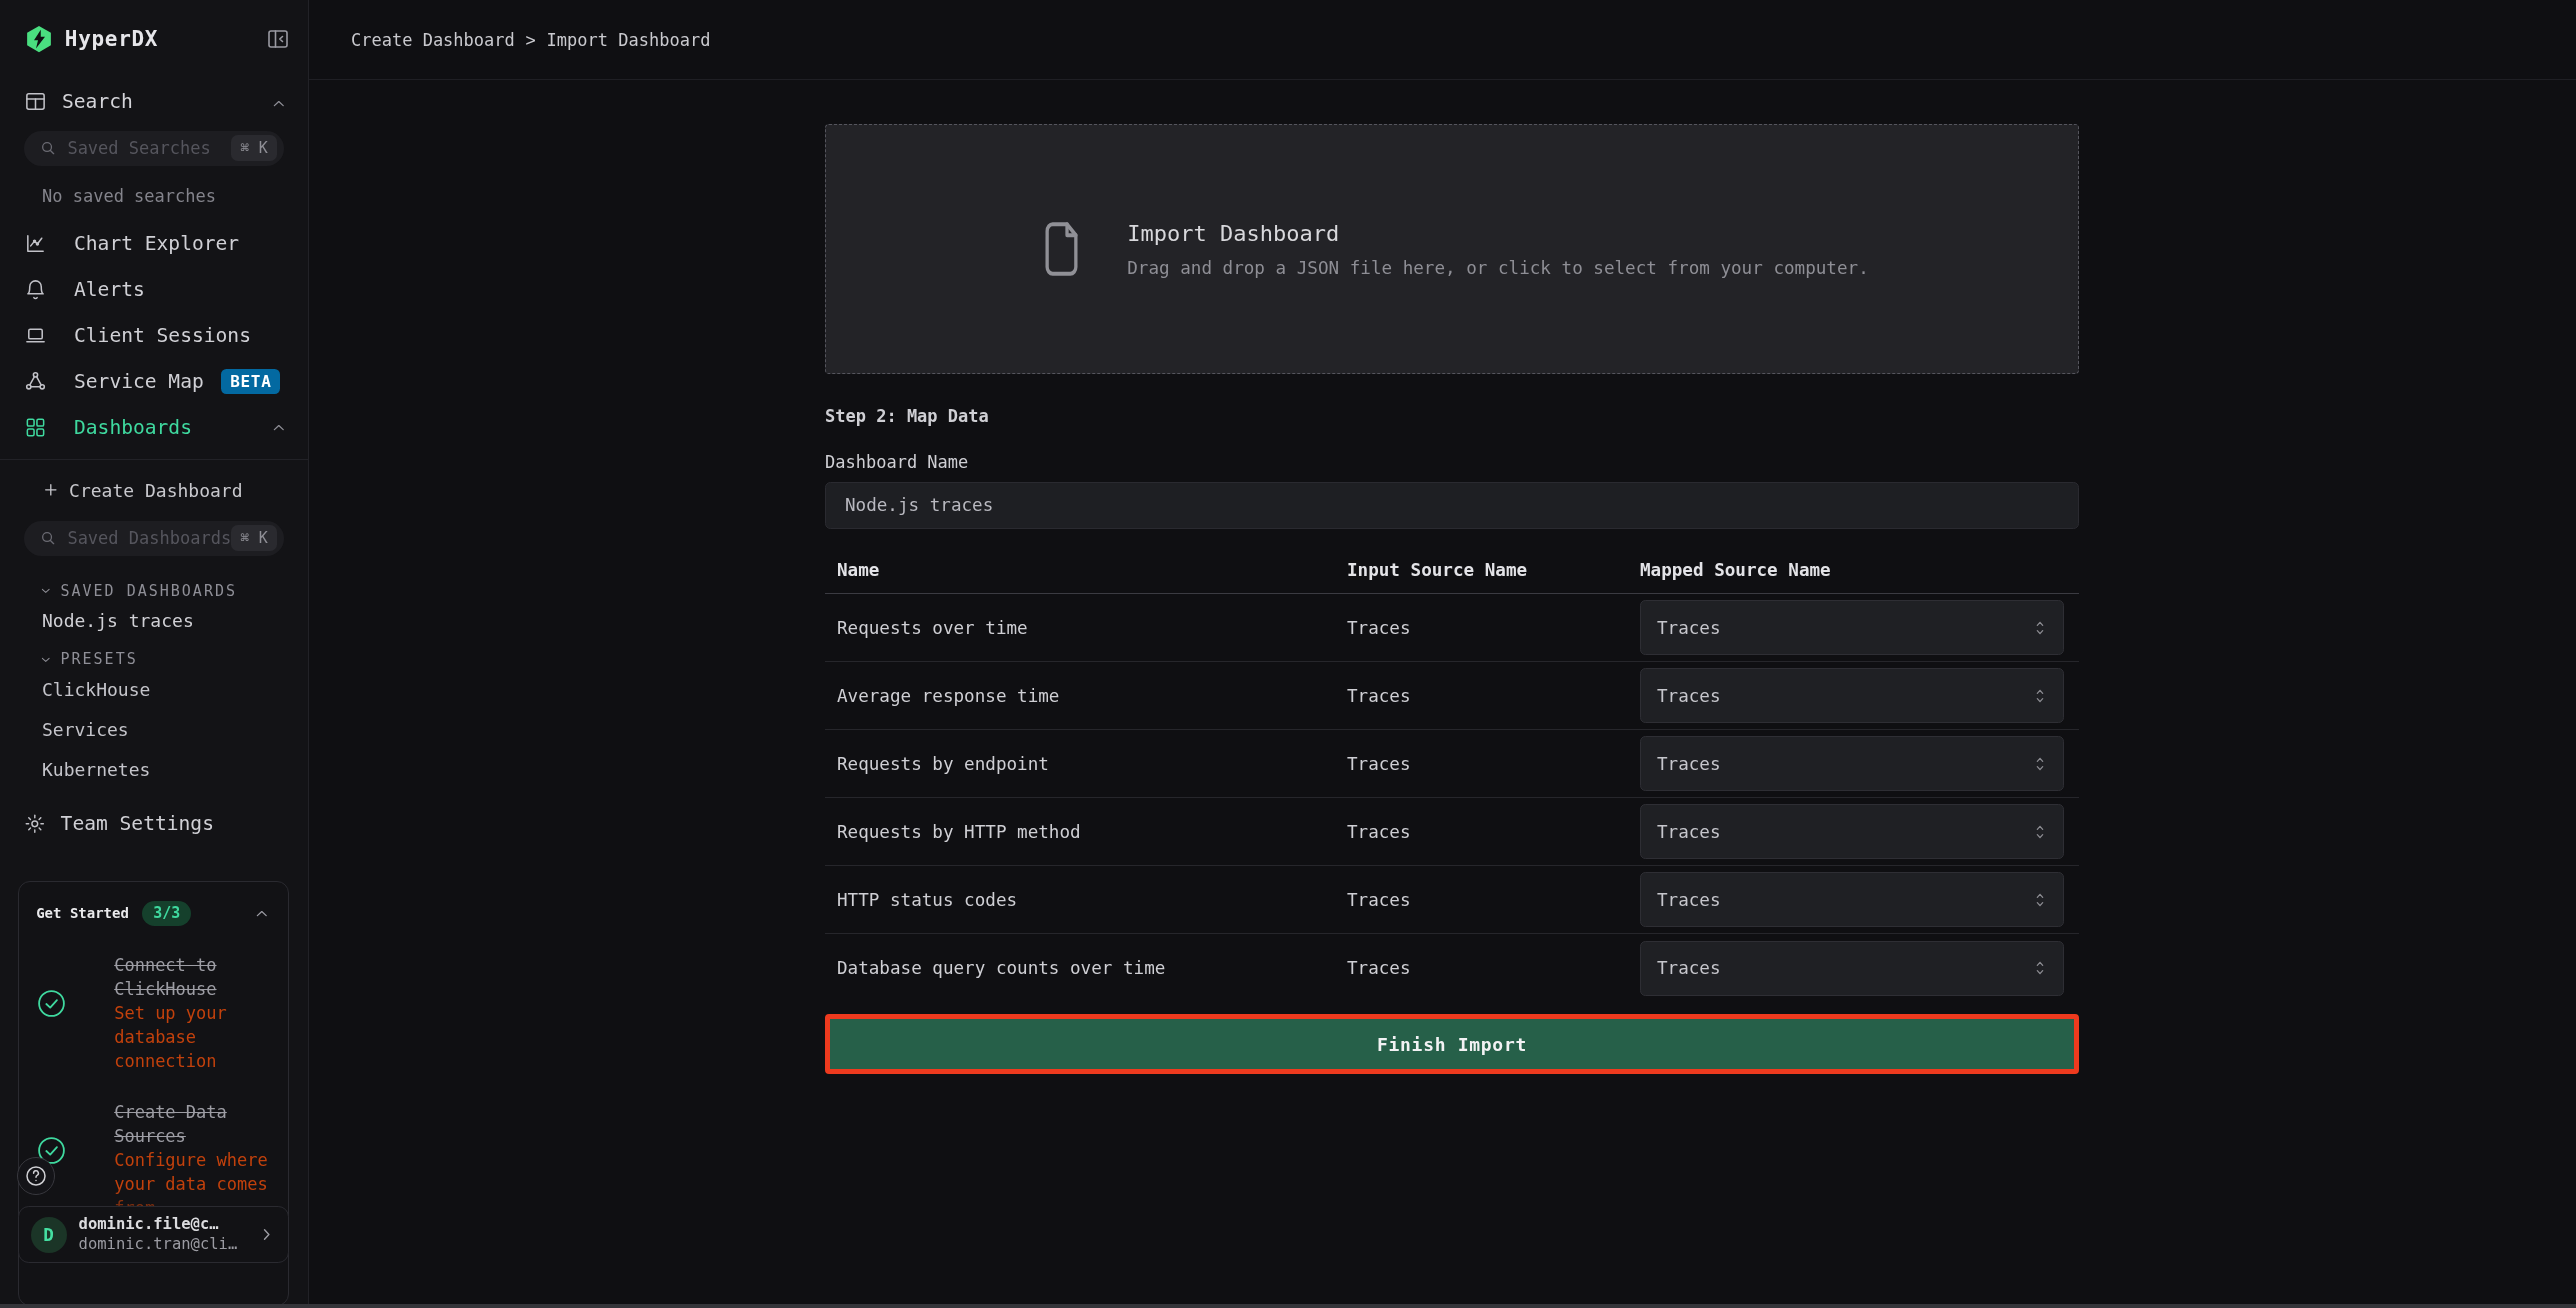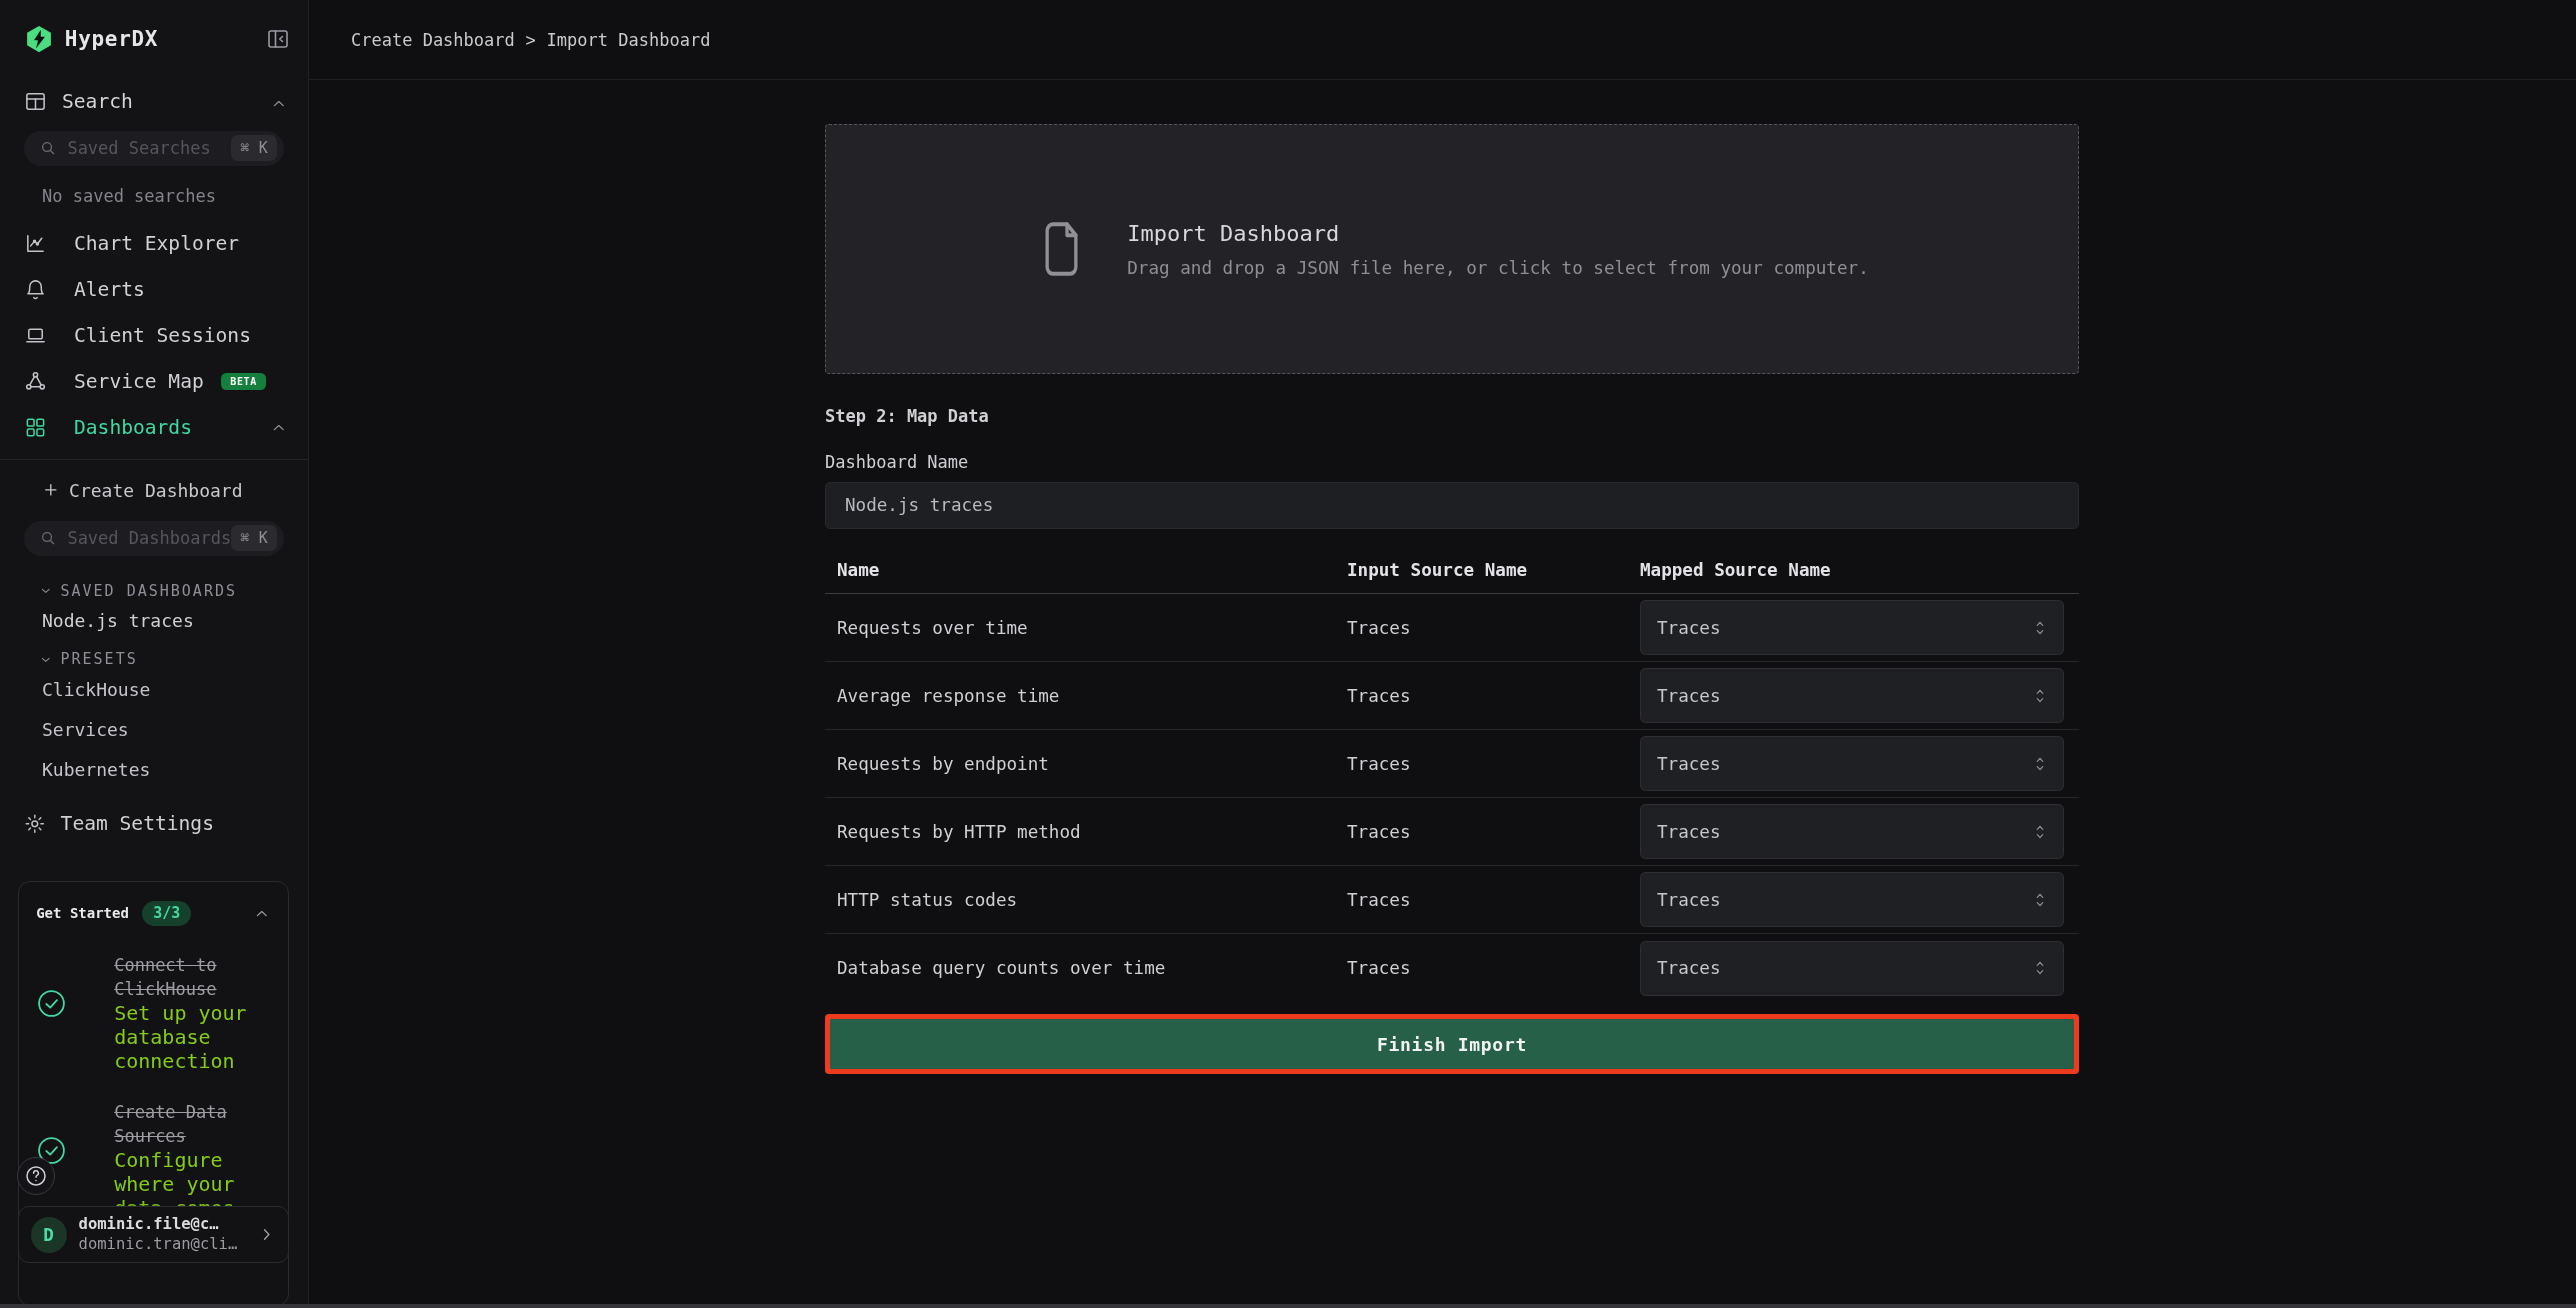--- a/index.html
+++ b/index.html
@@ -42,21 +42,21 @@
     font-size:15px; color:#8f8f96; white-space:nowrap;
   }
   .empty-note { margin:20px 0 0 42px; font-size:17px; color:#84848c; }
 
   .nav-list { margin-top:15px; }
   .nav-item { display:flex; align-items:center; height:46px; padding:0 20px 0 24px; cursor:pointer; }
   .nav-item .nv-icon { width:23px; display:flex; justify-content:center; color:#c2c2c8; flex-shrink:0; }
   .nav-item .nv-label { font-size:19.6px; color:#d0d0d5; margin-left:27px; }
   .nav-item.active .nv-icon, .nav-item.active .nv-label { color:#3fd99f; }
   .beta-badge {
-    margin-left:17.6px; background:#15803d; color:#ffffff; font-size:10px; font-weight:700;
+    margin-left:17.6px; background:#0369a1; color:#ffffff; font-size:16px; font-weight:700;
     border-radius:5.4px; padding:3.4px 8.8px; letter-spacing:0.7px;
   }
   .nav-item .nv-chevron { margin-left:auto; color:#8f8f97; display:flex; }
 
   .sb-divider { border-top:1.4px solid #222227; margin-top:8px; }
 
   .create-row { display:flex; align-items:center; margin:20px 0 0 42px; cursor:pointer; }
   .create-row .plus { color:#c8c8cd; display:flex; }
   .create-row .cr-label { font-size:18px; color:#c8c8cd; margin-left:9.5px; }
 
@@ -80,21 +80,21 @@
   .gs-badge {
     margin-left:13.5px; background:#15402c; color:#3fd99f; font-size:15px; font-weight:700;
     border-radius:675px; padding:3.4px 10.8px;
   }
   .gs-chevron { margin-left:auto; color:#9a9aa2; display:flex; cursor:pointer; }
   .gs-item { display:flex; margin-top:27px;gap:32px; }
   .gs-check { color:#3fd99f; flex-shrink:0; margin-top:35px; }
   .gs-item:first-of-type .gs-check { margin-top:30px; }
   .gs-text { margin-left:15px; width:191px; }
   .gs-item-title { font-size:17px; line-height:24px; color:#9d9da4; text-decoration:line-through; }
-  .gs-item-desc { font-size:20px; line-height:24px; color:#84cc16; }
+  .gs-item-desc { font-size:17px; line-height:24px; color:#c2410c; }
   .gs-item-desc.faded {
     -webkit-mask-image:linear-gradient(to bottom, #000 55%, rgba(0,0,0,0.22));
             mask-image:linear-gradient(to bottom, #000 55%, rgba(0,0,0,0.22));
   }
 
   .help-btn {
     position:absolute; left:17px; top:1157px; width:38px; height:38px; border-radius:50%;
     background:#141418; border:1.4px solid #38383e; display:flex; align-items:center; justify-content:center;
     color:#d0d0d4; z-index:4; cursor:pointer;
   }

